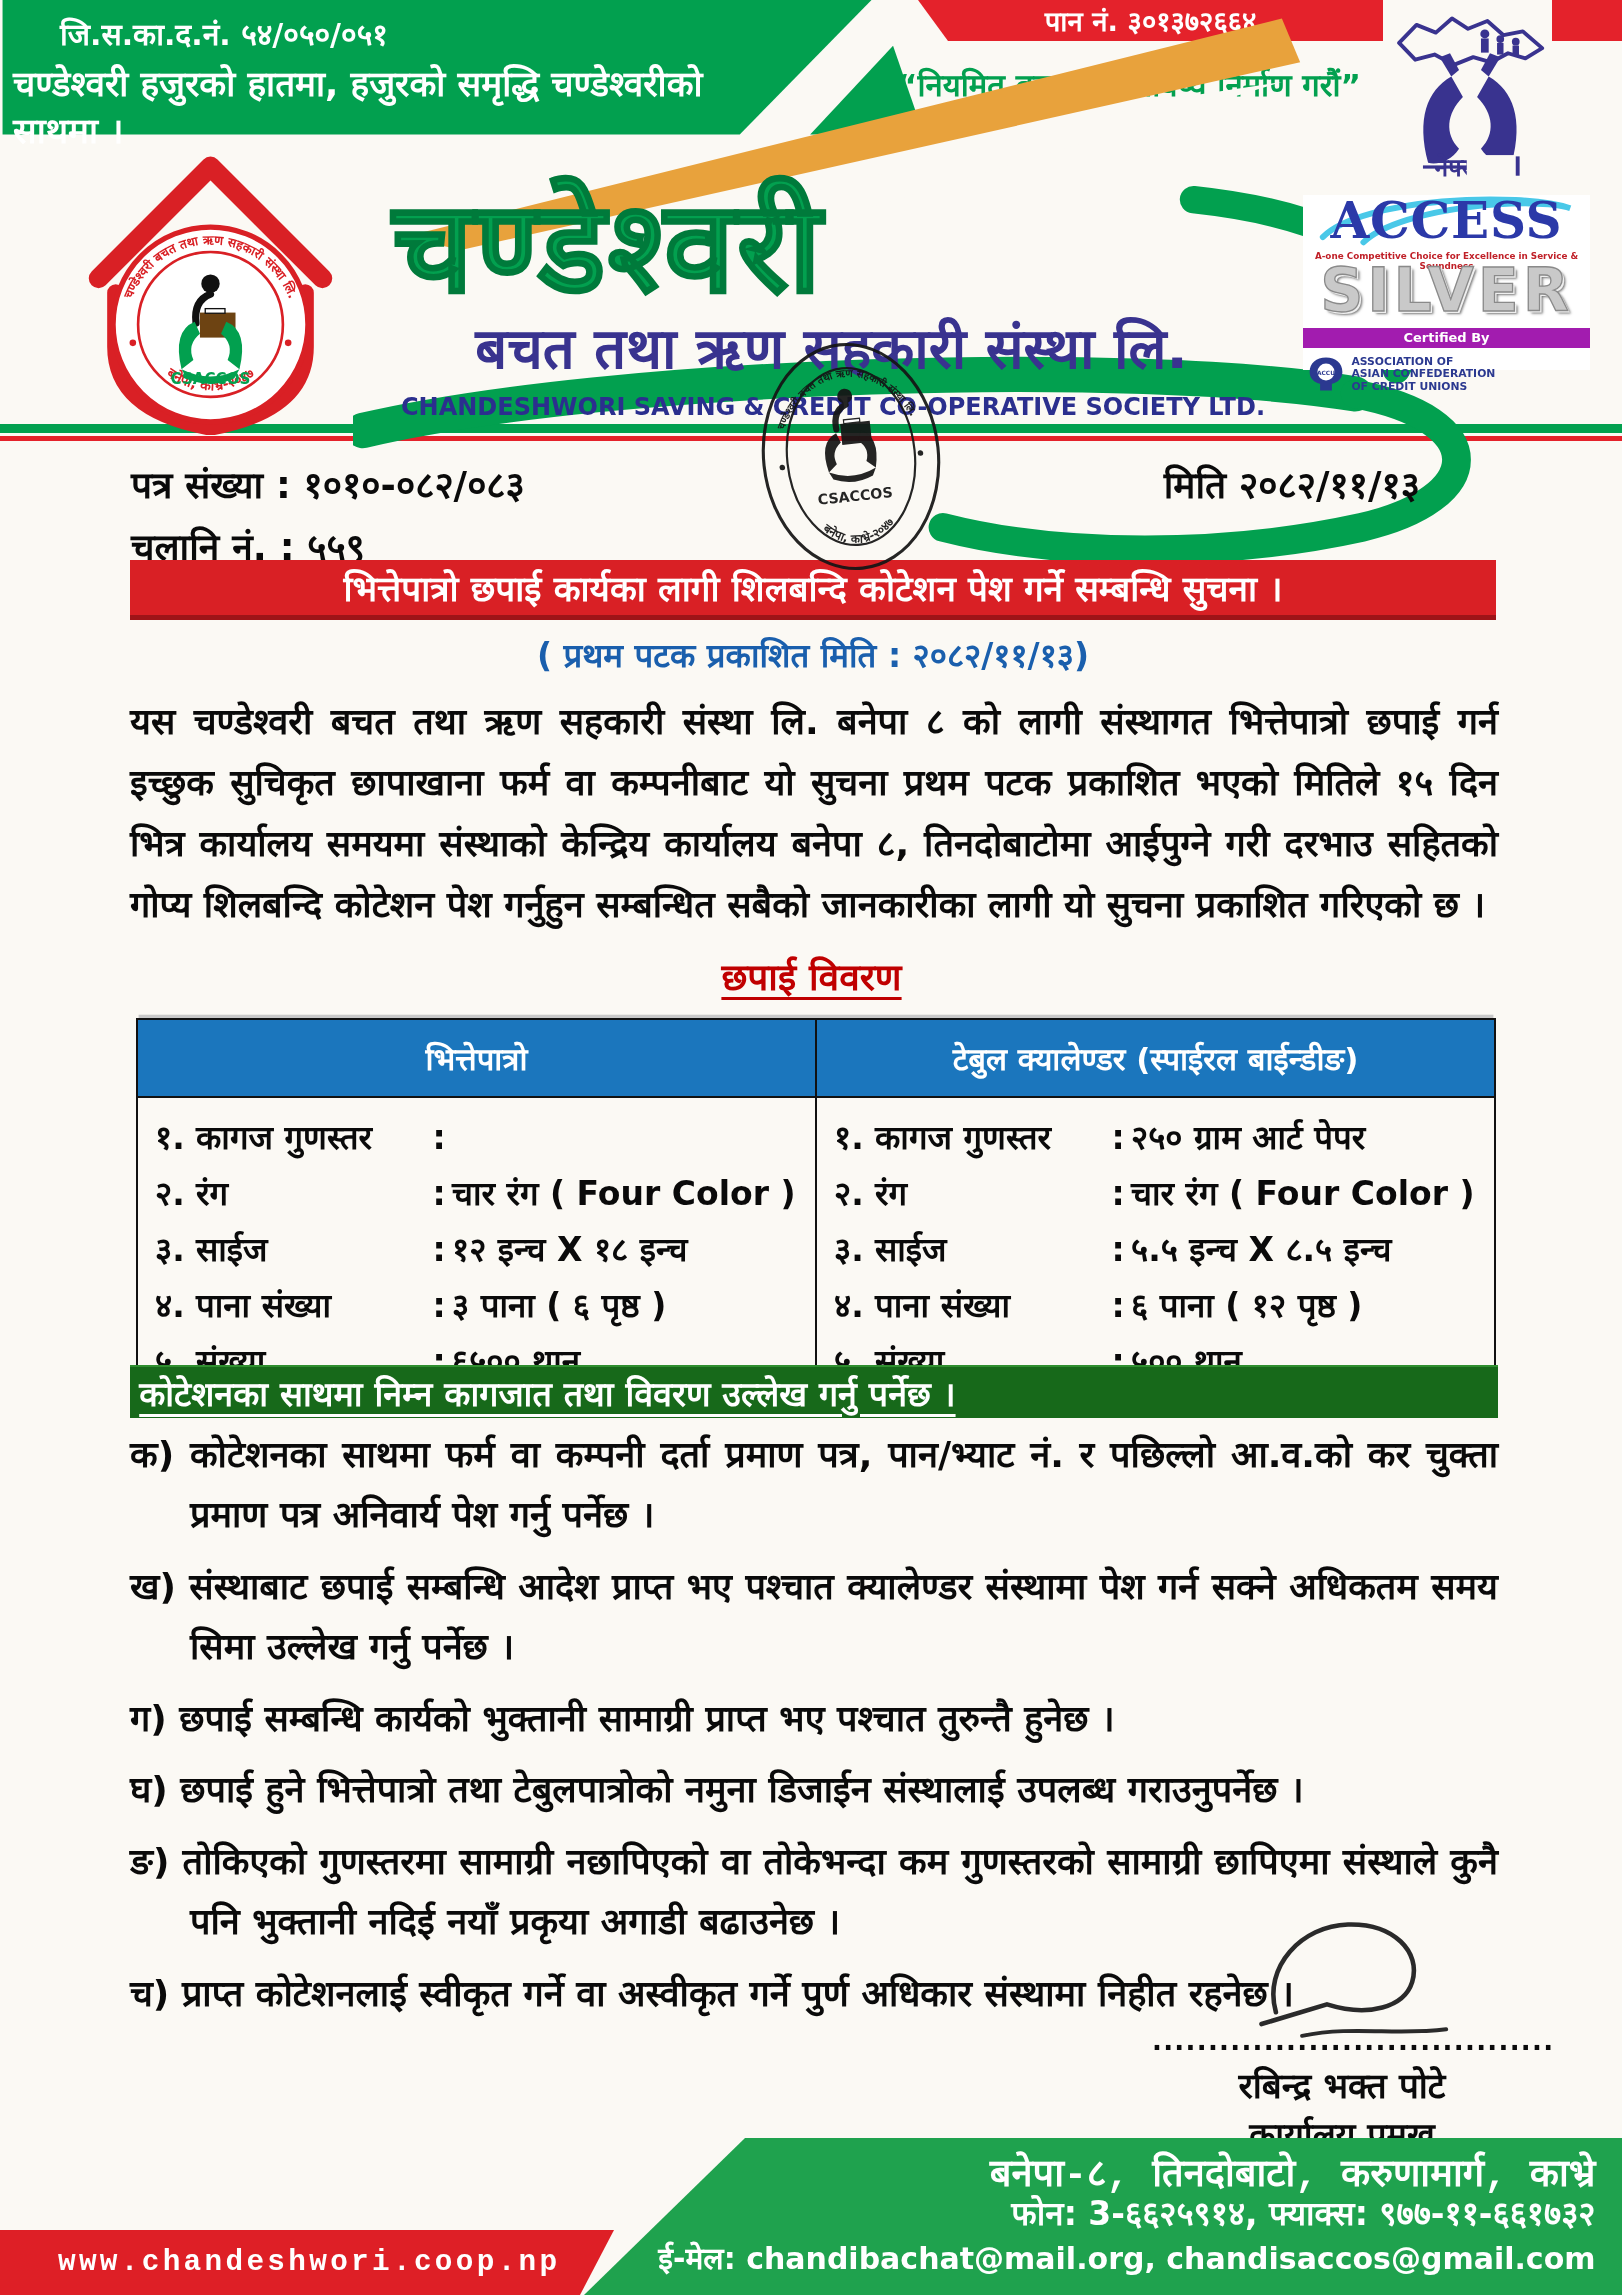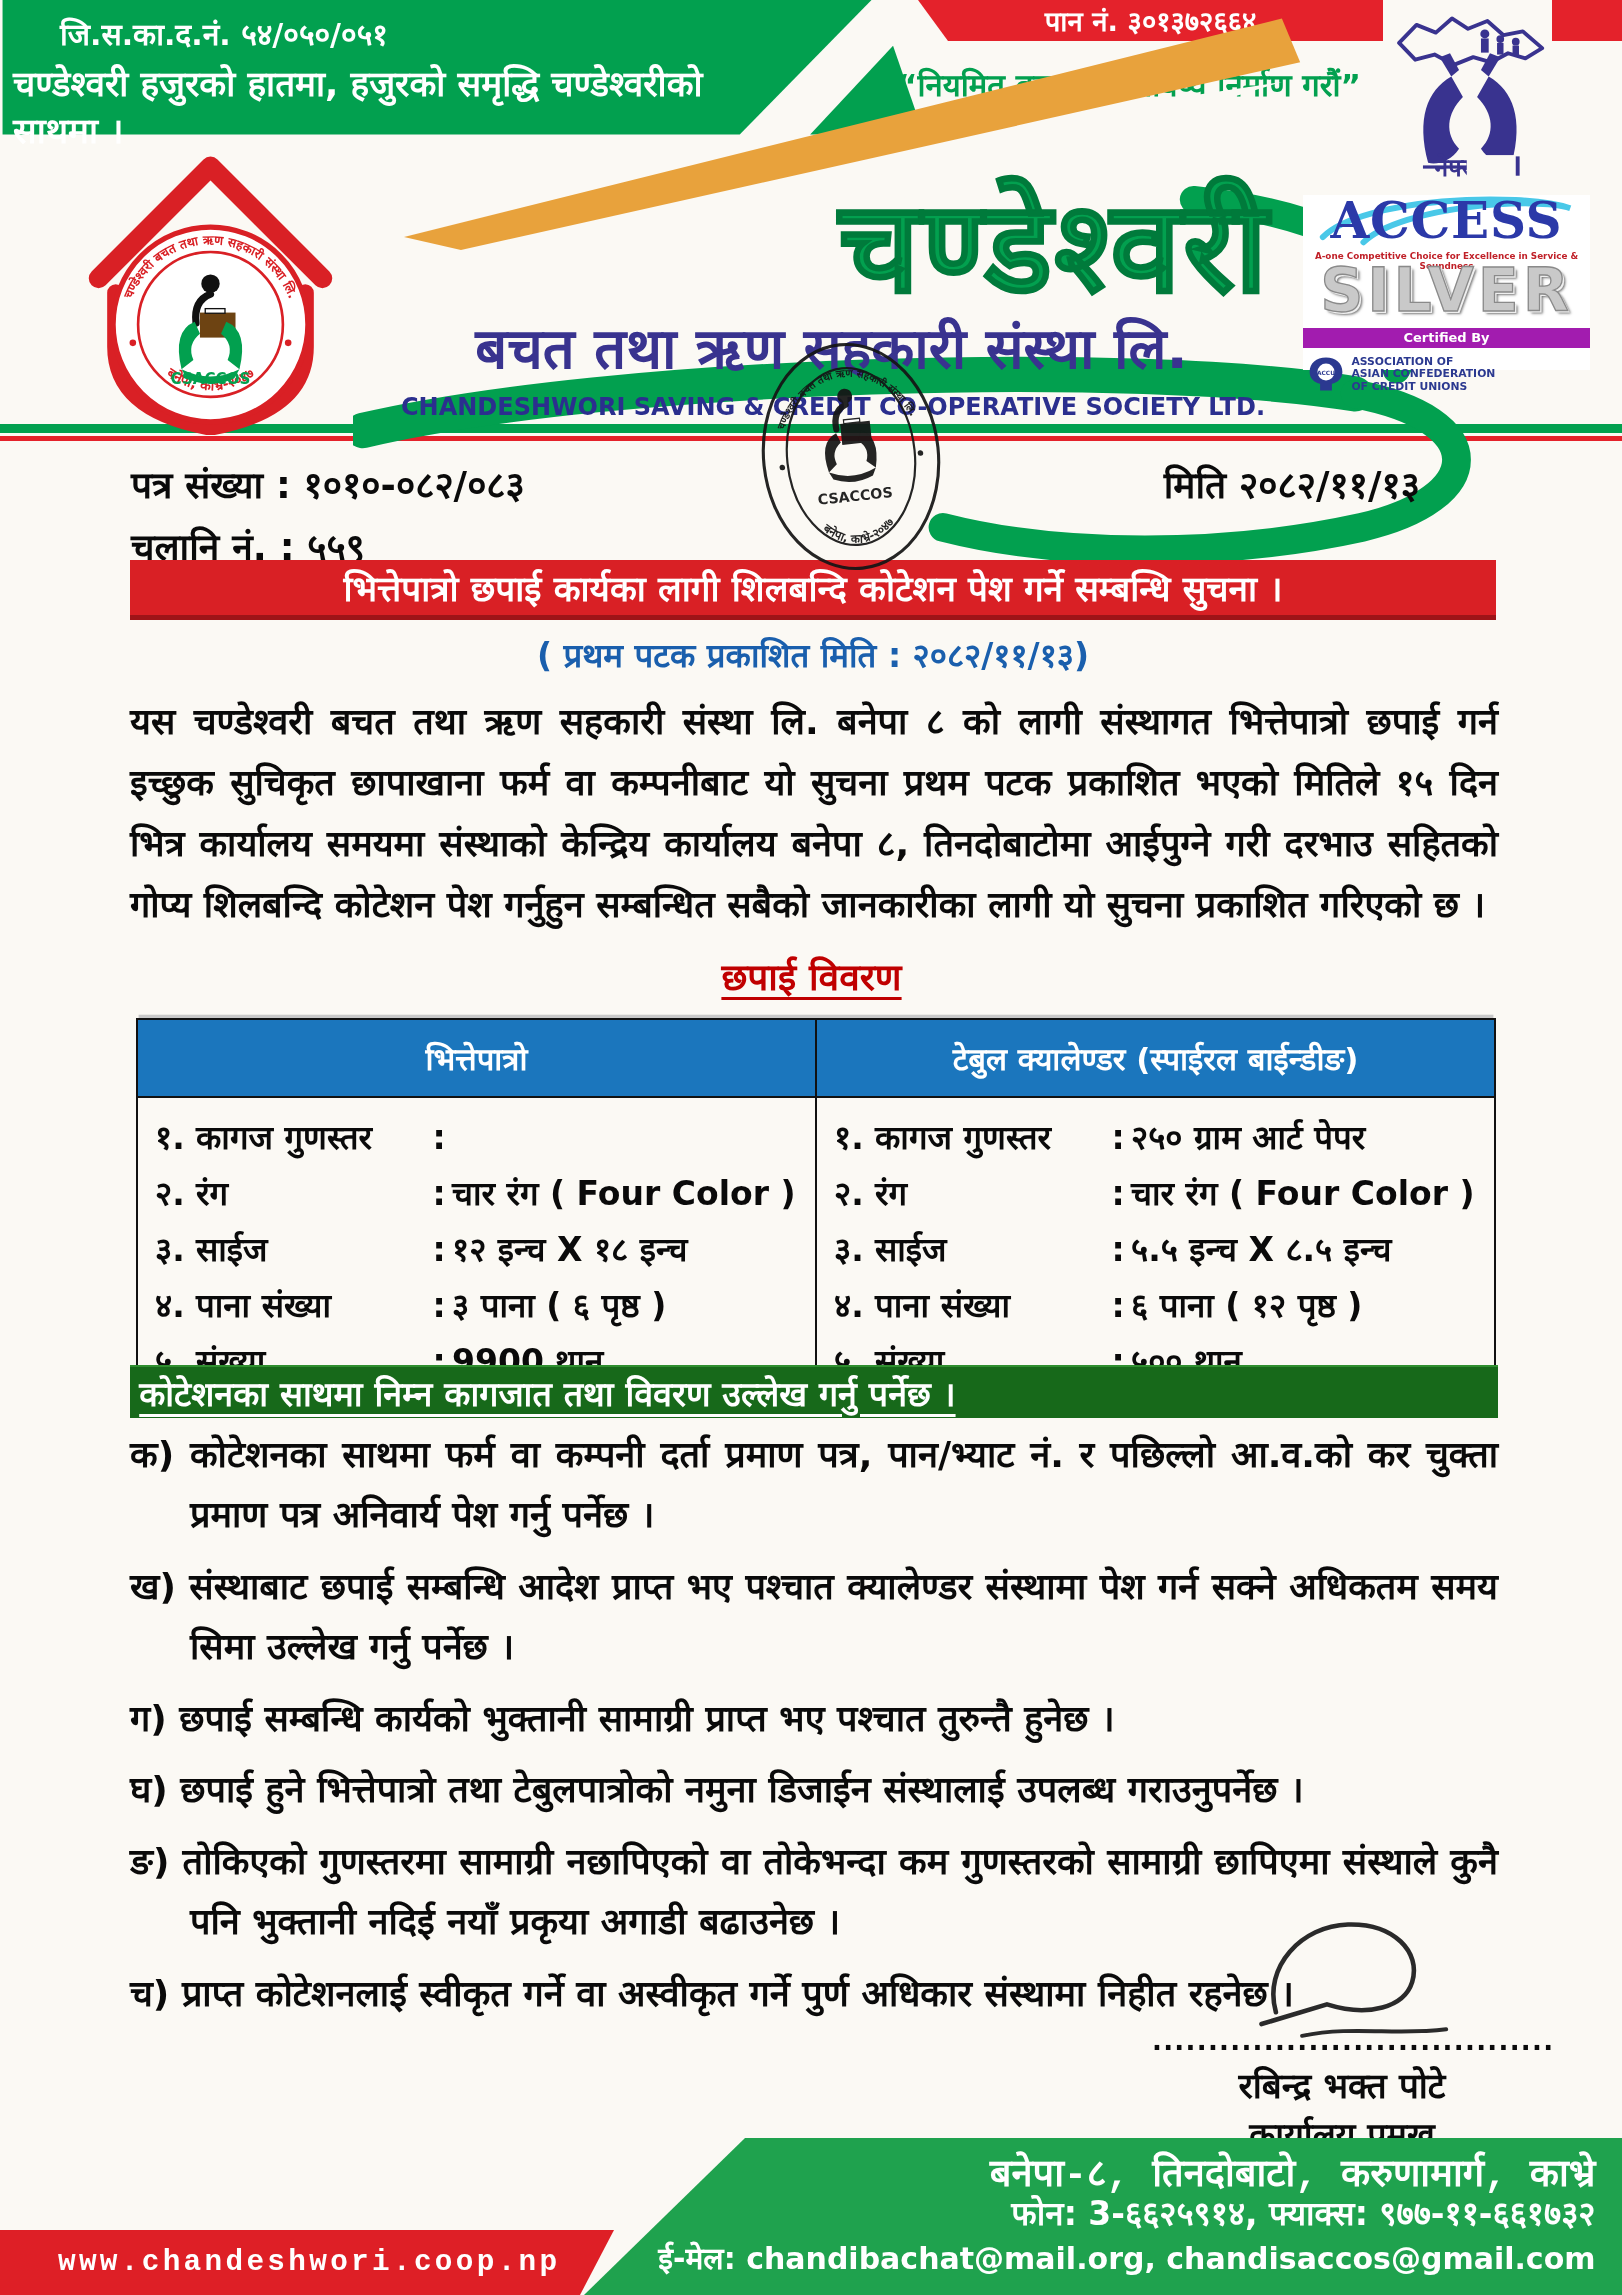--- a/index.html
+++ b/index.html
@@ -18,21 +18,21 @@
   #corner-red{left:1552px;top:0;width:71px;height:41px;background:#e4222b;z-index:2;}
   #quote{left:877px;top:63px;width:504px;text-align:center;font-size:31px;font-weight:700;
          color:#02a04f;z-index:2;}
   #nefscun{left:1386px;top:2.6px;width:168px;height:174px;z-index:2;}
   
   #stripe-green{left:0;top:424px;width:1623px;height:8.5px;background:#02a04f;z-index:1;}
   #stripe-red{left:0;top:436px;width:1623px;height:5.2px;background:#e4222b;z-index:1;}
   
   #house-logo{left:51px;top:152px;width:319px;height:283px;z-index:3;}
   #brand-swoosh{left:353px;top:0;width:1269px;height:589px;z-index:2;pointer-events:none;}
-  #brand-np{left:393px;top:185px;width:877px;text-align:right;font-size:126px;font-weight:700;
+  #brand-np{left:393px;top:185px;width:877px;text-align:left;font-size:126px;font-weight:700;
             color:#02a04f;-webkit-text-stroke:2.6px #007a3b;letter-spacing:2.6px;z-index:3;line-height:1;}
   #brand-tag{left:406px;top:321px;width:851px;text-align:center;font-size:56px;font-weight:700;
              color:#39338f;z-index:3;line-height:1;}
   #brand-en{left:393px;top:393px;width:880px;text-align:center;font-size:24px;font-weight:700;
             color:#2b2f8e;z-index:3;}
   
   #access{left:1303px;top:195px;width:287px;height:175px;background:#fff;z-index:3;}
   #access-title{left:0;top:-3.9px;width:287px;text-align:center;font-size:50px;font-weight:700;
                 color:#2b39a8;font-family:"DejaVu Serif","Liberation Serif",serif;letter-spacing:0.7px;}
   #access-tag{left:0;top:56px;width:287px;text-align:center;font-size:8.8px;font-weight:700;color:#c02028;}
@@ -278,21 +278,21 @@
         <div class="t-row">
           <span class="t-no">४.</span>
           <span class="t-lbl">पाना संख्या</span>
           <span class="t-colon">:</span>
           <span class="t-val">३ पाना ( ६ पृष्ठ )</span>
         </div>
         <div class="t-row">
           <span class="t-no">५.</span>
           <span class="t-lbl">संख्या</span>
           <span class="t-colon">:</span>
-          <span class="t-val">9900 थान</span>
+          <span class="t-val">६५०० थान</span>
         </div>
       </div>
       <div class="t-col">
         <div class="t-row">
           <span class="t-no">१.</span>
           <span class="t-lbl">कागज गुणस्तर</span>
           <span class="t-colon">:</span>
           <span class="t-val">२५० ग्राम आर्ट पेपर</span>
         </div>
         <div class="t-row">

